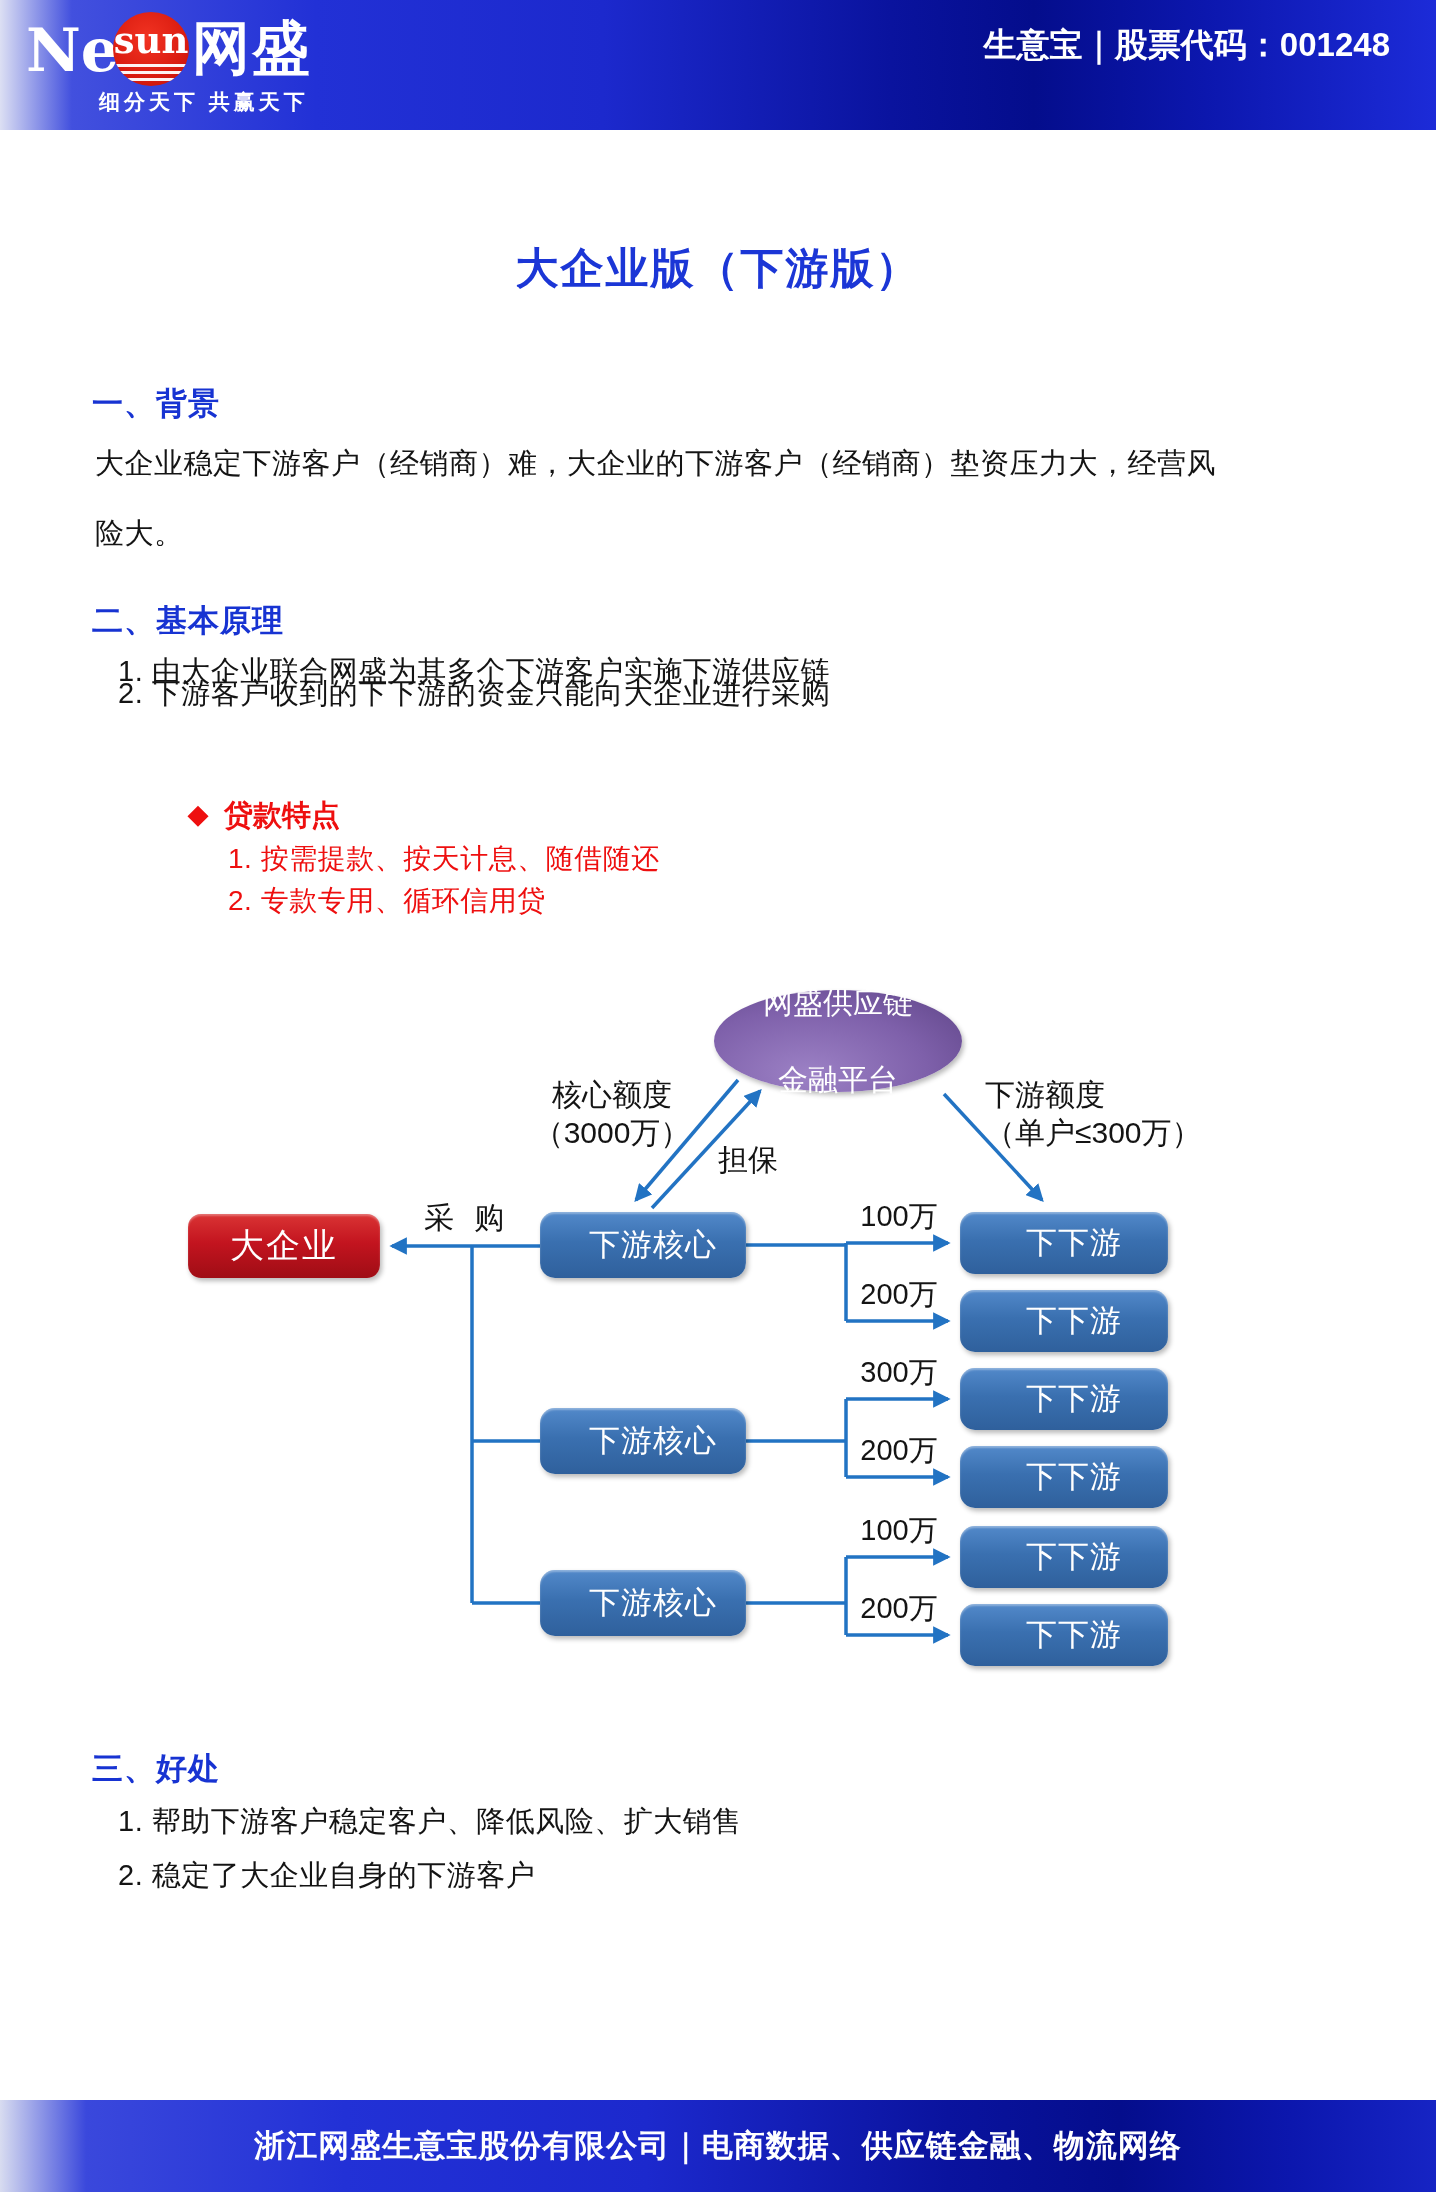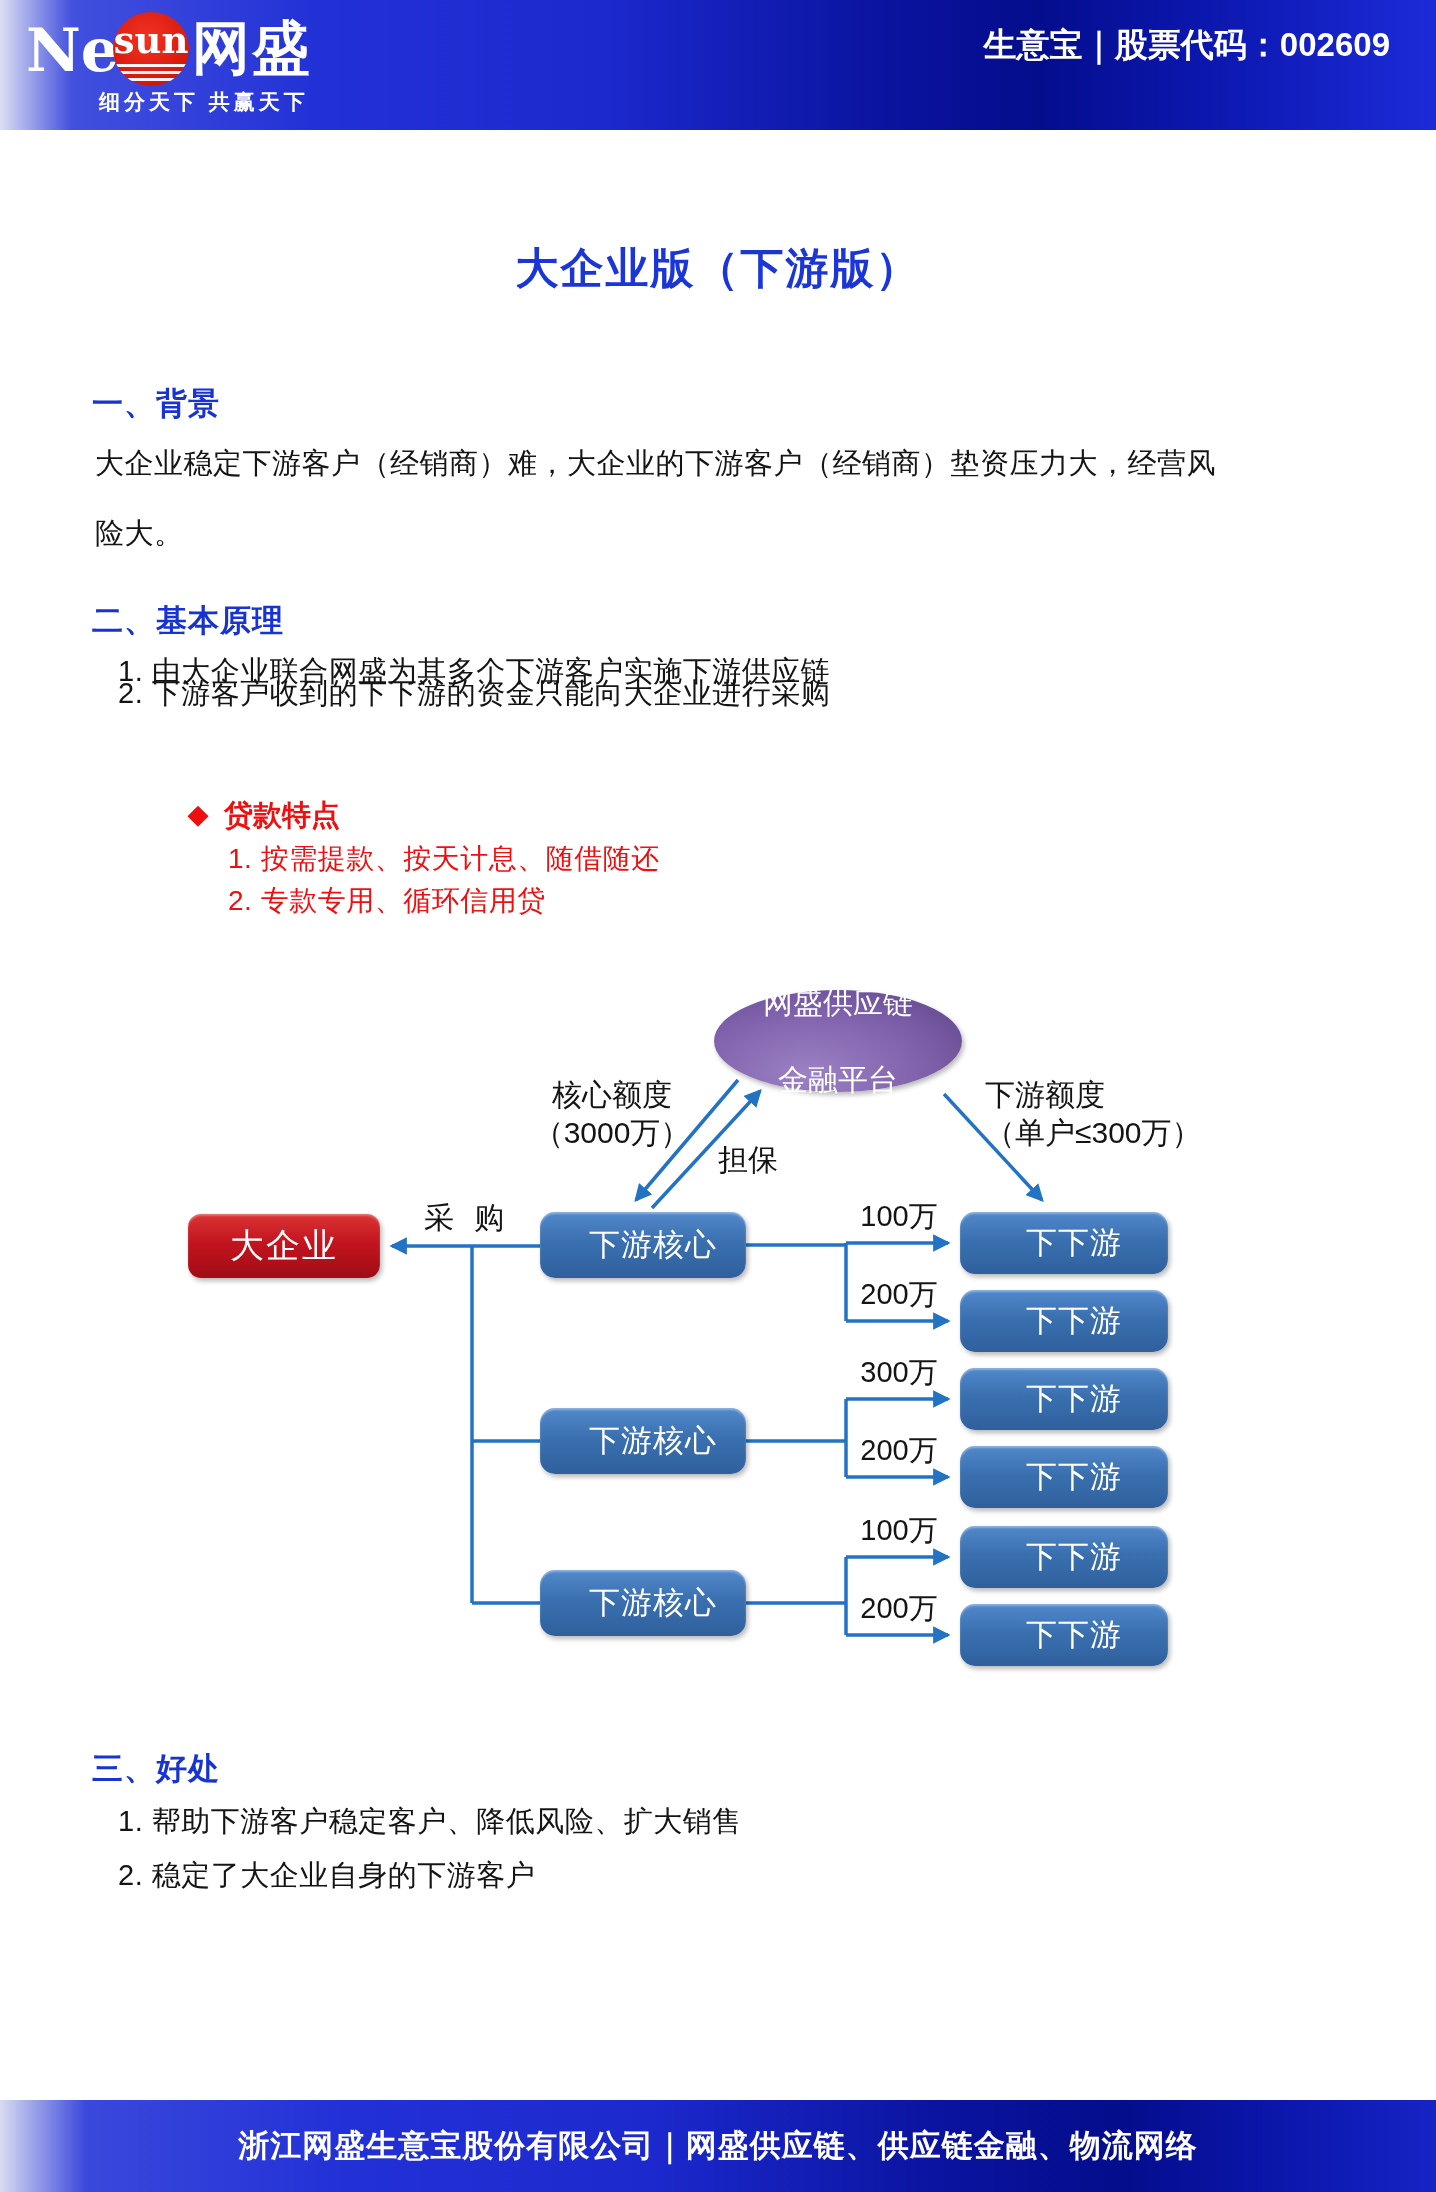--- a/index.html
+++ b/index.html
@@ -82,21 +82,21 @@
     <span class="logo-net">Net</span>
     <span class="sun-disc">
       <span class="sun-word">sun</span>
       <span class="sun-stripe st1"></span>
       <span class="sun-stripe st2"></span>
       <span class="sun-stripe st3"></span>
     </span>
     <span class="logo-cn">网盛</span>
     <div class="tagline">细分天下 共赢天下</div>
     <div class="hdr-right">
-      <div>生意宝｜股票代码：002609</div>
+      <div>生意宝｜股票代码：001248</div>
     </div>
   </div>
 
   <div class="abs title">大企业版（下游版）</div>
 
   <div class="abs sec-h h-s1">一、背景</div>
   <div class="abs body-line p1-l1">  大企业稳定下游客户（经销商）难，大企业的下游客户（经销商）垫资压力大，经营风</div>
   <div class="abs body-line p1-l2">险大。</div>
 
   <div class="abs sec-h h-s2">二、基本原理</div>
@@ -179,16 +179,16 @@
   <div class="money m3">300万</div>
   <div class="money m4">200万</div>
   <div class="money m5">100万</div>
   <div class="money m6">200万</div>
 
   <div class="abs sec-h h-s3">三、好处</div>
   <div class="abs body-line li-s3-1">1. 帮助下游客户稳定客户、降低风险、扩大销售</div>
   <div class="abs body-line li-s3-2">2. 稳定了大企业自身的下游客户</div>
 
   <div class="ftr">
-    <div class="ftr-text">浙江网盛生意宝股份有限公司｜网盛供应链、供应链金融、物流网络</div>
+    <div class="ftr-text">浙江网盛生意宝股份有限公司｜电商数据、供应链金融、物流网络</div>
   </div>
 
 </div>
 
 </body></html>

